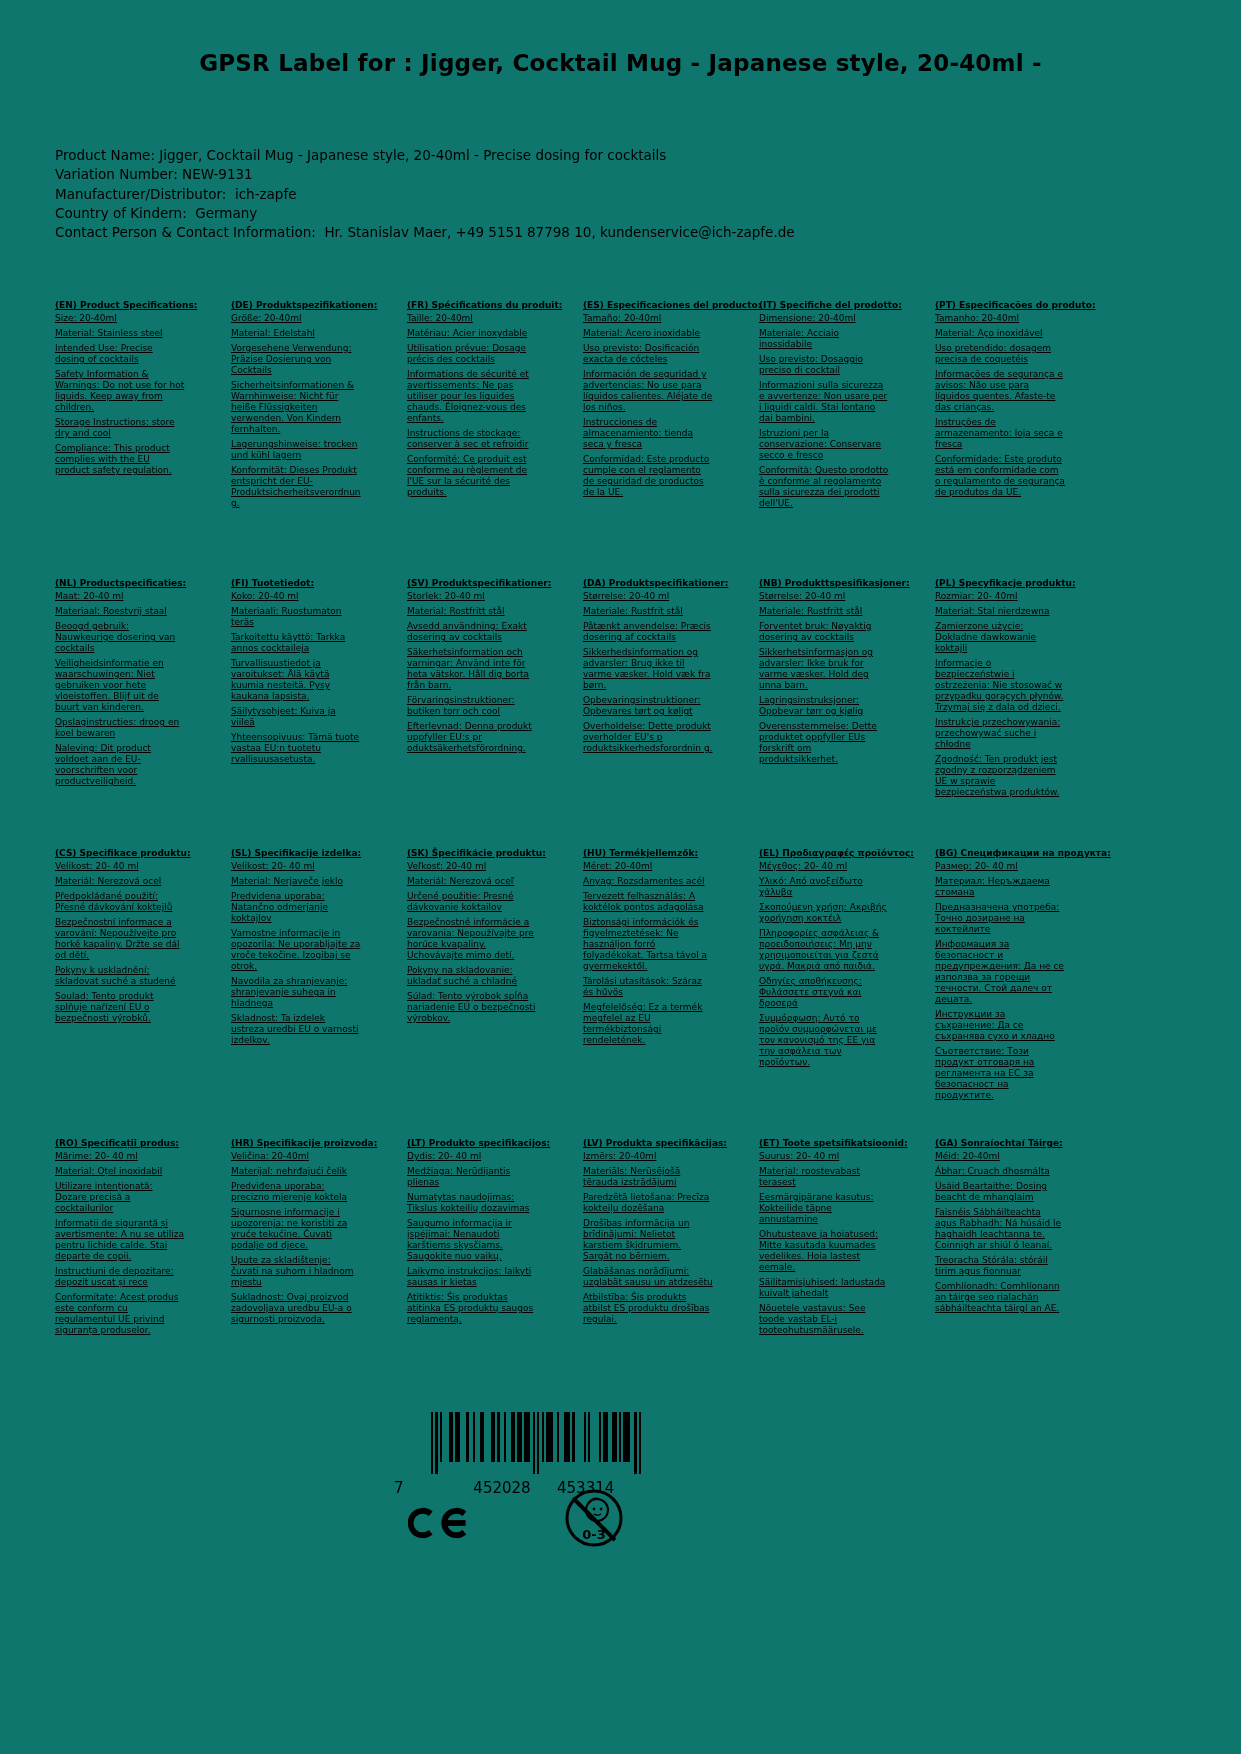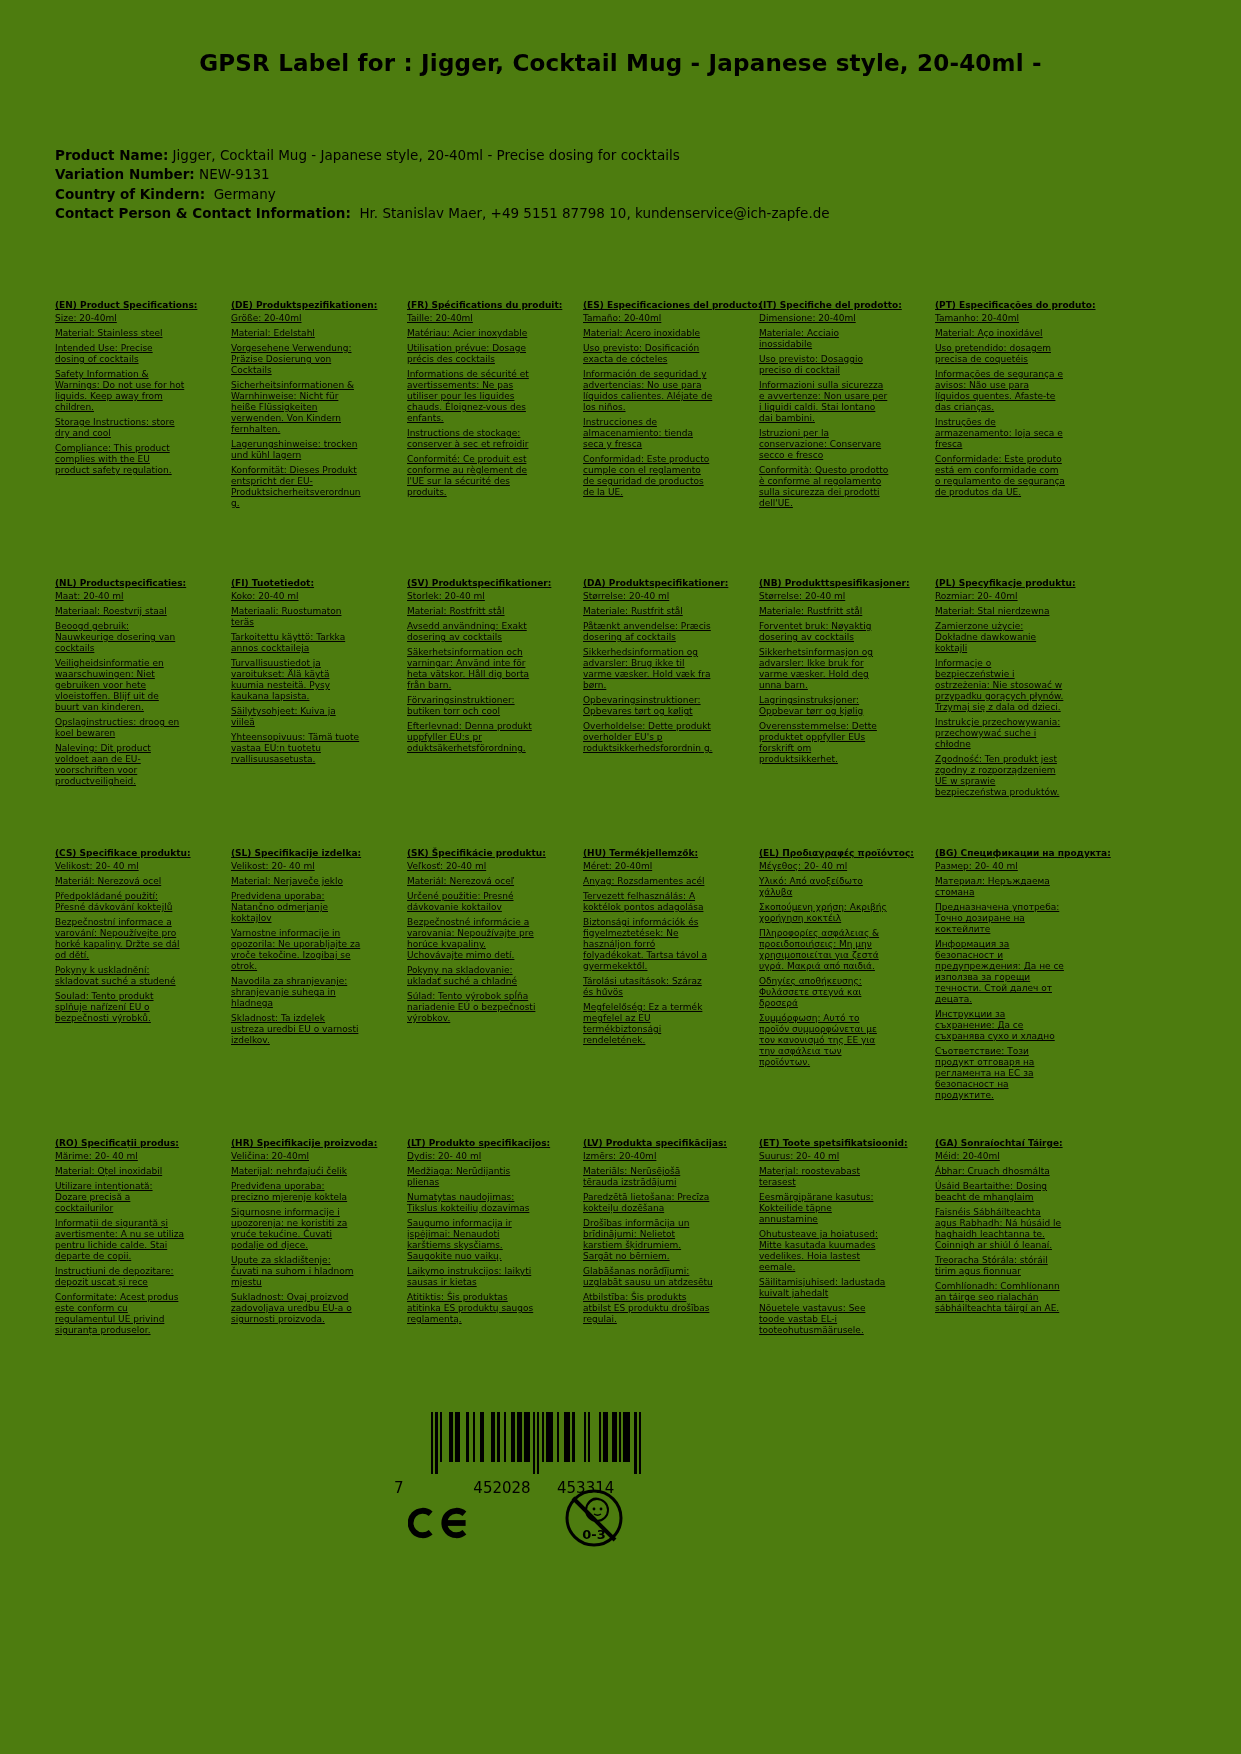--- a/index.html
+++ b/index.html
@@ -1,32 +1,32 @@
 <!DOCTYPE html>
 <html><head>
 <meta charset="utf-8">
 <style>
   html,body{margin:0;padding:0;background:#fff;}
   .page{
     position:relative;
     width:1241px;height:1754px;
-    background:#4d7c0f;color:#000000;
+    background:#0f766e;color:#000000;
     font-family:"DejaVu Sans","Liberation Sans",sans-serif;
     overflow:hidden;
   }
   .doc-title{
     position:absolute;top:48px;left:0;width:100%;
     text-align:center;font-weight:700;font-size:23px;line-height:31px;
     letter-spacing:0.2px;
   }
   .meta{
     position:absolute;left:55px;top:146px;
     font-size:13.5px;line-height:19.3px;
   }
-  .meta-row .label{font-weight:700;}
+  .meta-row .label{font-weight:400;}
   .meta-row .value{font-weight:400;}
   .blocks-grid{
     position:absolute;left:55px;top:300px;
     display:grid;
     grid-template-columns:repeat(6,176px);
     grid-template-rows:278px 270px 290px auto;
     font-size:9px;line-height:11px;
   }
   .lang-block{width:176px;overflow:visible;text-decoration:underline;}
   .block-heading{
@@ -52,20 +52,21 @@
 
 <div class="page">
 
   <div class="doc-title">
     <div>GPSR Label for : Jigger, Cocktail Mug - Japanese style, 20-40ml -</div>
   </div>
 
   <div class="meta">
     <div class="meta-row"><span class="label">Product Name:</span> <span class="value">Jigger, Cocktail Mug - Japanese style, 20-40ml - Precise dosing for cocktails</span></div>
     <div class="meta-row"><span class="label">Variation Number:</span> <span class="value">NEW-9131</span></div>
+    <div class="meta-row"><span class="label">Manufacturer/Distributor:</span>&nbsp; <span class="value">ich-zapfe</span></div>
     <div class="meta-row"><span class="label">Country of Kindern:</span>&nbsp; <span class="value">Germany</span></div>
     <div class="meta-row"><span class="label">Contact Person &amp; Contact Information:</span>&nbsp; <span class="value">Hr. Stanislav Maer, +49 5151 87798 10, kundenservice@ich-zapfe.de</span></div>
   </div>
 
   <div class="blocks-grid">
       <div class="lang-block">
         <div class="block-heading">(EN) Product Specifications:</div>
         <div class="block-line">Size: 20-40ml</div>
         <div class="block-line">Material: Stainless steel</div>
         <div class="block-line">Intended Use: Precise dosing of cocktails</div>

